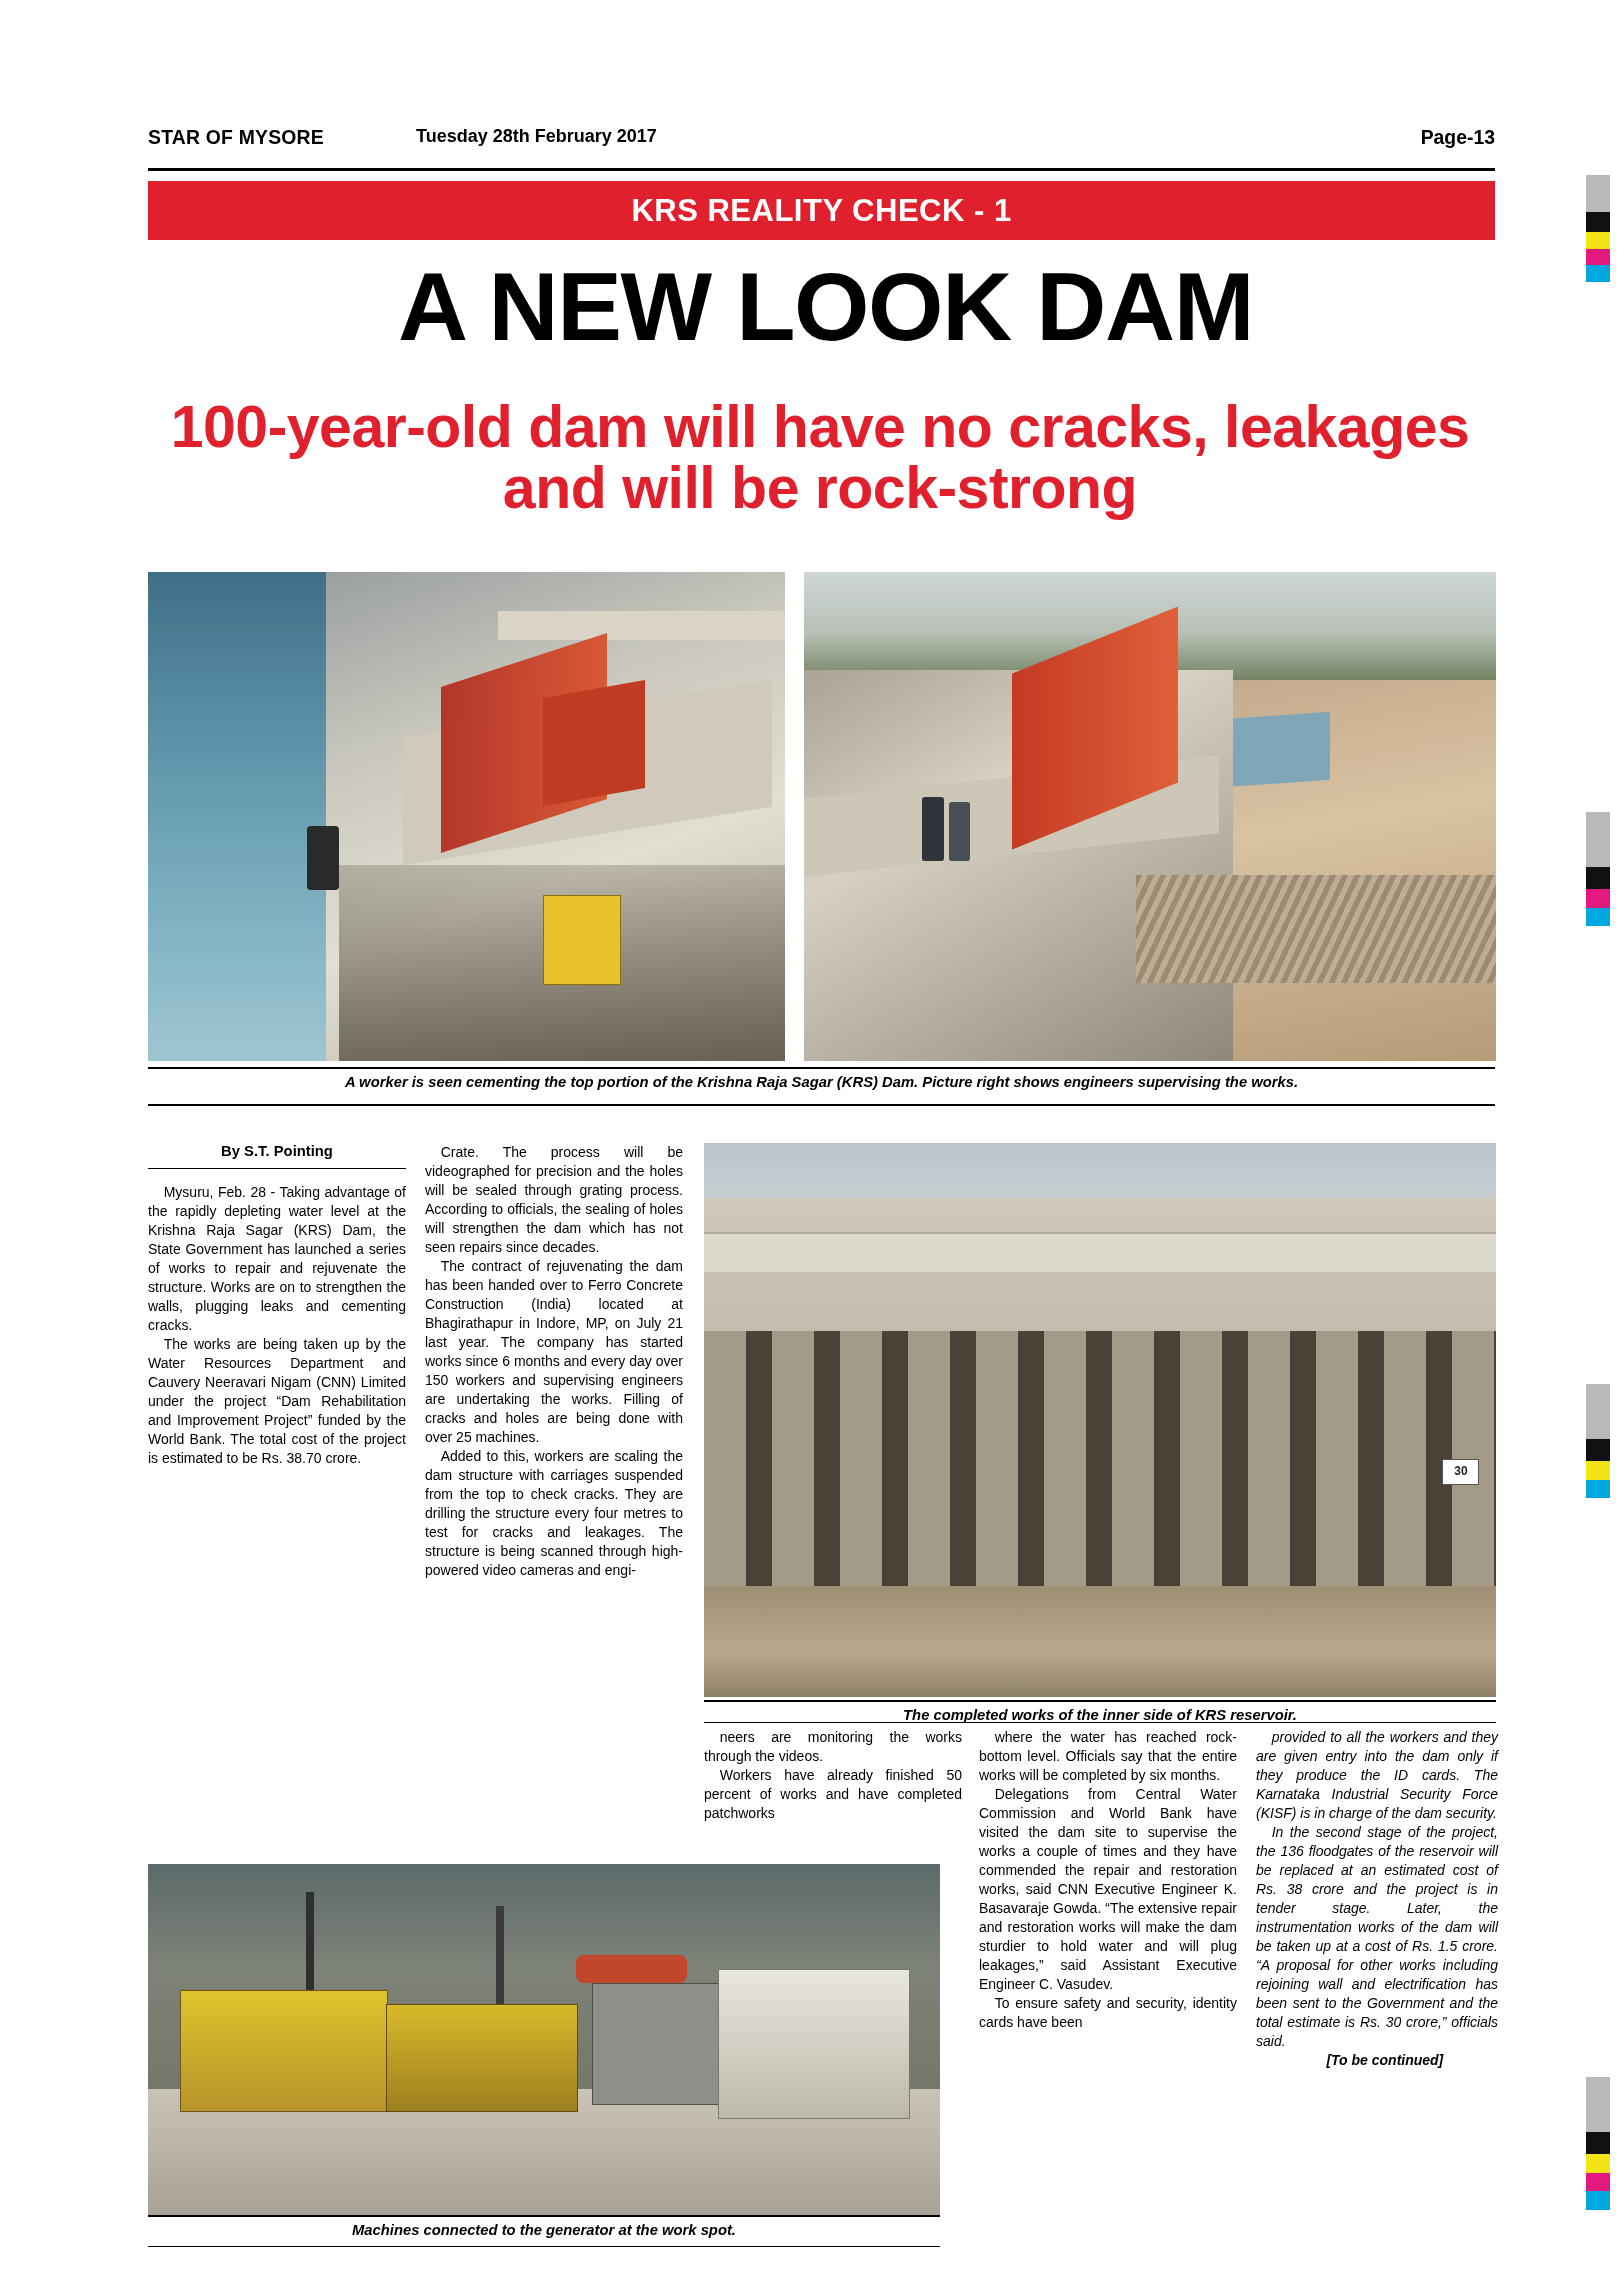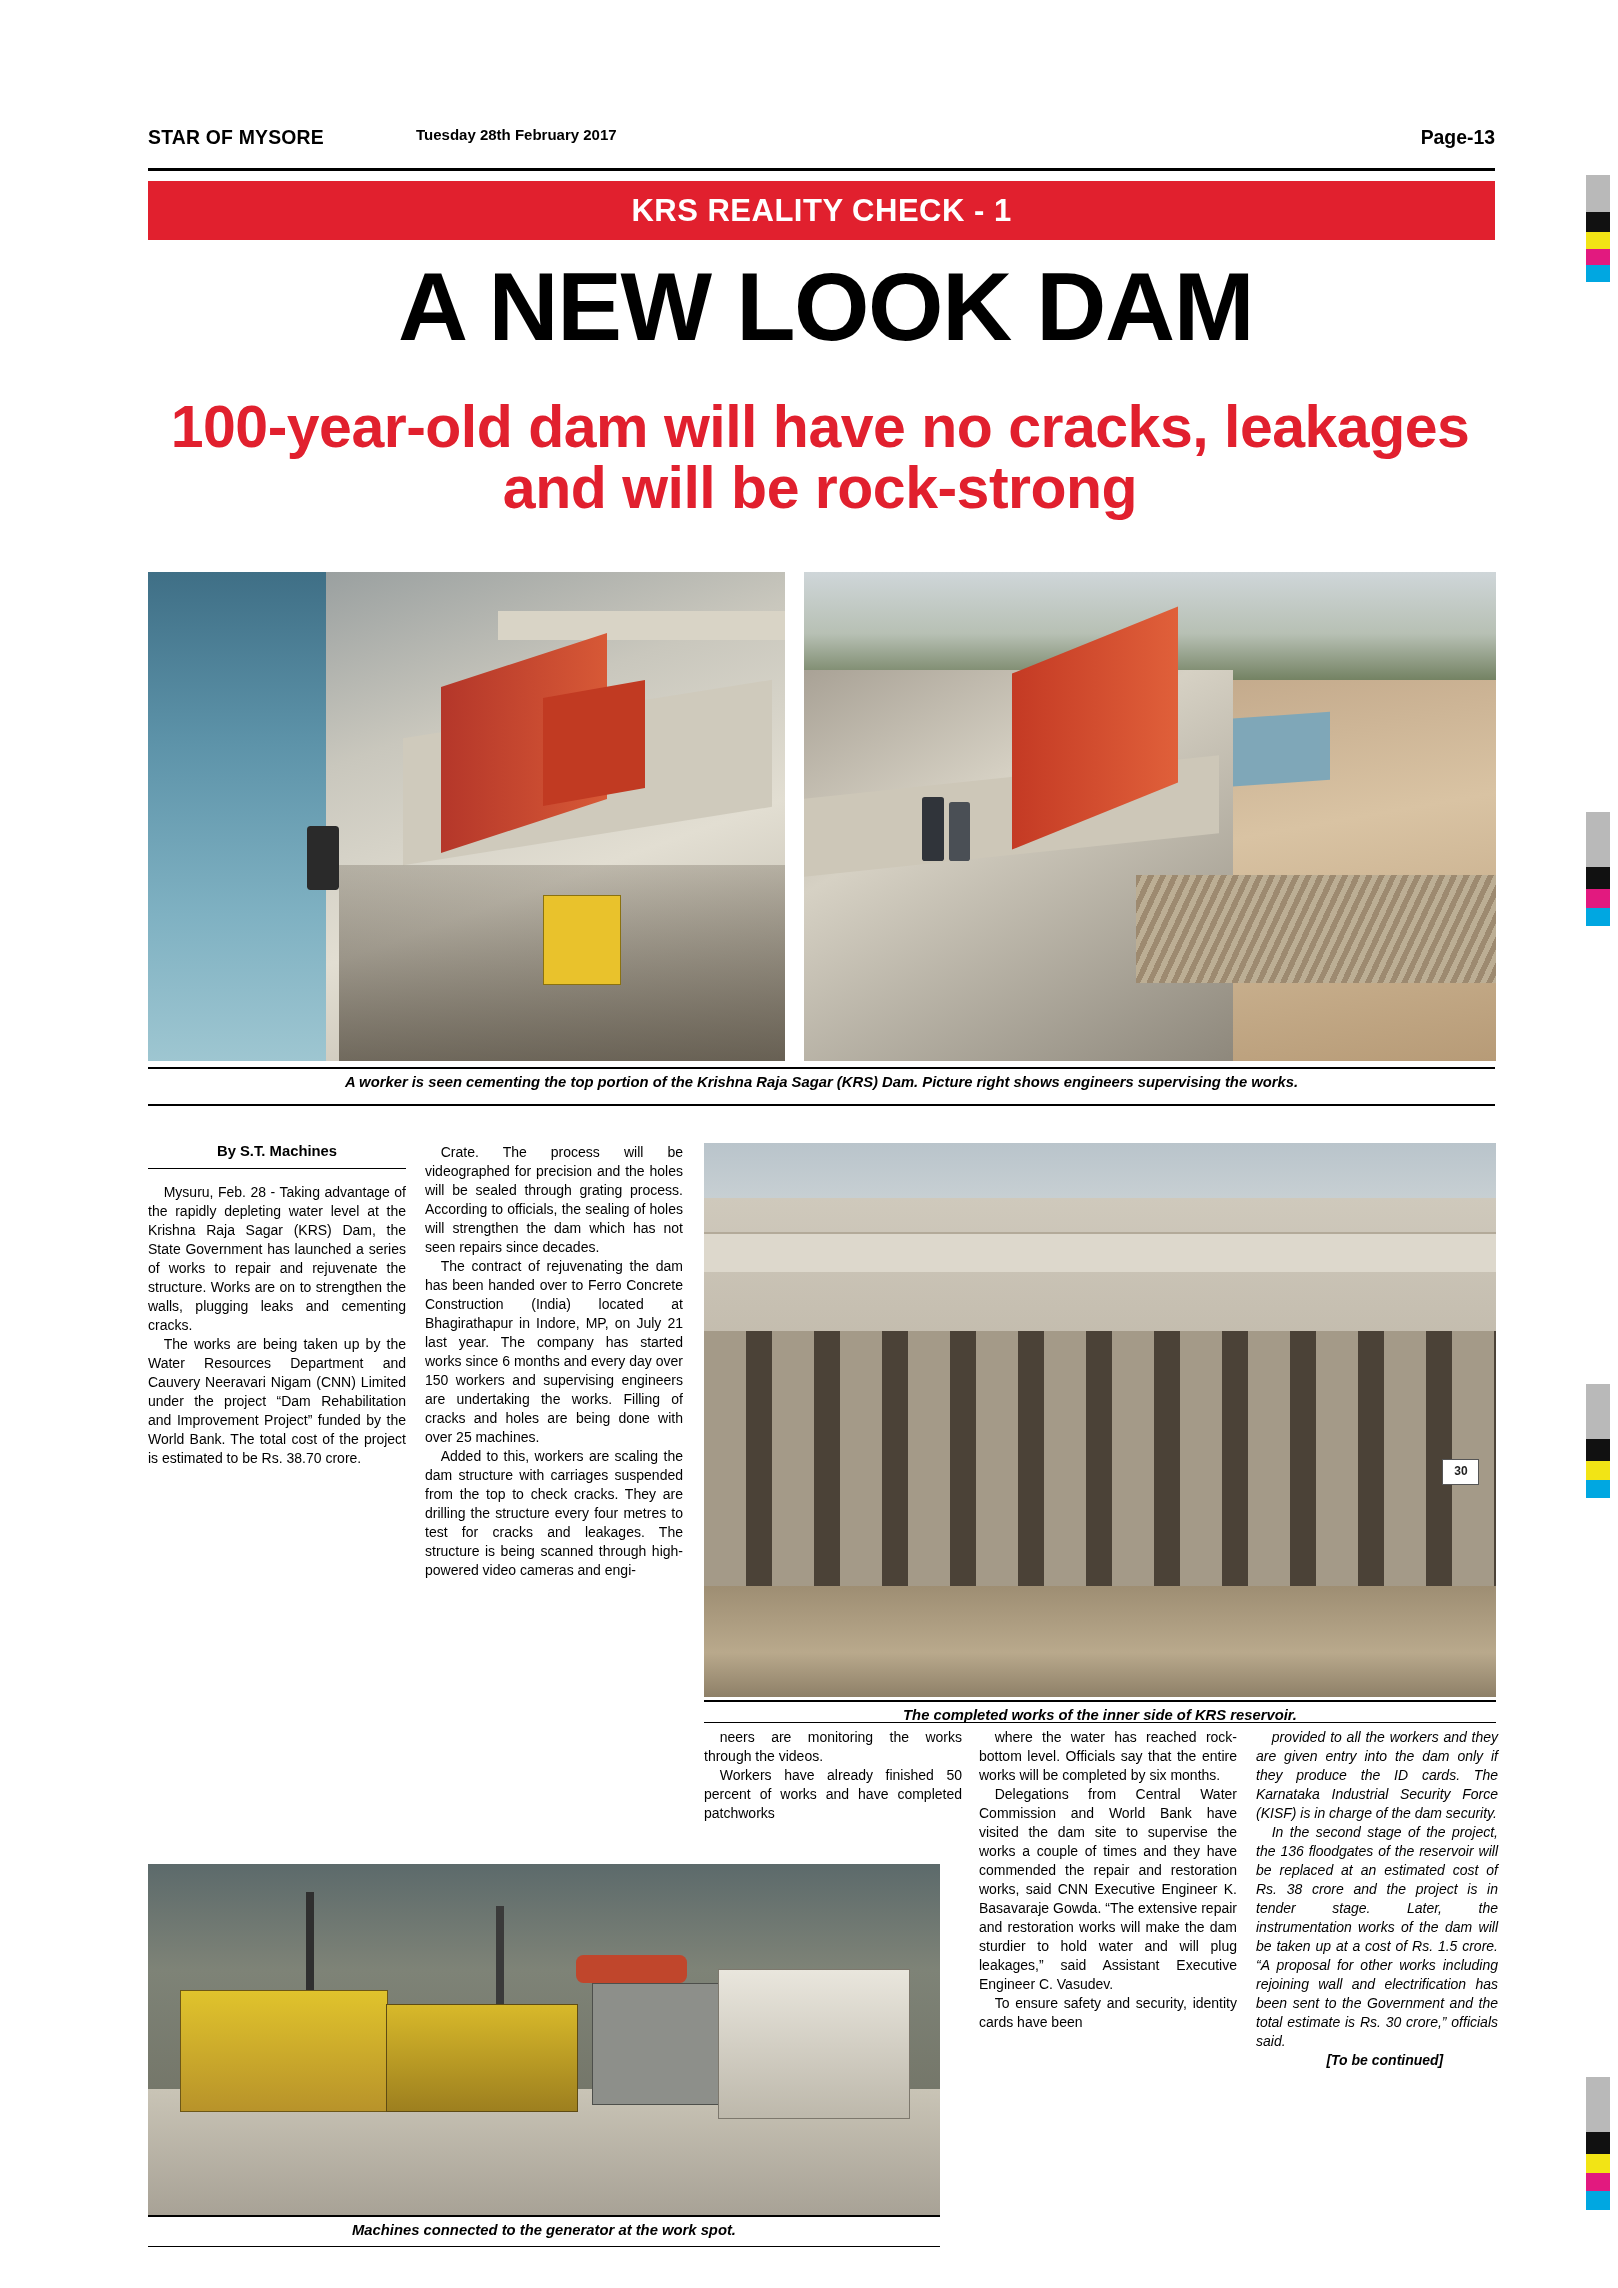--- a/index.html
+++ b/index.html
@@ -2,21 +2,21 @@
 <html style="font-size:14.8px"><head>
 <meta charset="utf-8">
 <style>
   html,body{margin:0;padding:0;background:#ffffff;}
   body{width:1619px;height:2289px;font-family:"Liberation Sans",sans-serif;color:#000;position:relative;overflow:hidden;}
   .page{position:absolute;left:0;top:0;width:1619px;height:2289px;margin-left:8px;}
 
   
   .masthead{position:absolute;left:140px;top:126px;width:1347px;height:37px;}
   .mast-left{position:absolute;left:0;top:0;font-size:19.4px;font-weight:bold;letter-spacing:0.2px;}
-  .mast-date{position:absolute;left:268px;top:0;font-size:15px;font-weight:bold;}
+  .mast-date{position:absolute;left:268px;top:0;font-size:18px;font-weight:bold;}
   .mast-right{position:absolute;right:0;top:0;font-size:19.4px;font-weight:bold;}
   .rule{position:absolute;background:#000;}
 
   
   .banner{position:absolute;left:140px;top:181px;width:1347px;height:59px;background:#e1202e;}
   .banner span{display:block;width:100%;text-align:center;color:#fff;font-size:31px;font-weight:bold;line-height:59px;letter-spacing:0.5px;}
 
   
   .headline{position:absolute;left:140px;top:257px;width:1355px;text-align:center;font-size:97px;font-weight:bold;line-height:100px;letter-spacing:-1.4px;}
   .subhead{position:absolute;left:129px;top:397px;width:1366px;text-align:center;color:#e1202e;font-size:59px;font-weight:bold;line-height:61px;letter-spacing:-0.5px;}
@@ -135,21 +135,21 @@
     <div class="crane3"></div>
     <div class="rubble"></div>
     <div class="person"></div>
     <div class="person2"></div>
   </div>
 
   <div class="thinline" style="left:140px;top:1067px;width:1347px;"></div>
   <div class="cap" id="cap1">A worker is seen cementing the top portion of the Krishna Raja Sagar (KRS) Dam. Picture right shows engineers supervising the works.</div>
   <div class="thinline" style="left:140px;top:1104px;width:1347px;"></div>
 
-  <div class="byline" style="left:140px;top:1143px;width:258px;">By S.T. Machines</div>
+  <div class="byline" style="left:140px;top:1143px;width:258px;">By S.T. Pointing</div>
   <div class="thinline" style="left:140px;top:1168px;width:258px;height:0.9px;"></div>
 
   <div class="col" id="colA">
     <p>Mysuru, Feb. 28 - Taking advantage of the rapidly depleting water level at the Krishna Raja Sagar (KRS) Dam, the State Government has launched a series of works to repair and rejuvenate the structure. Works are on to strengthen the walls, plugging leaks and cementing cracks.</p>
     <p>The works are being taken up by the Water Resources Department and Cauvery Neeravari Nigam (CNN) Limited under the project “Dam Rehabilitation and Improvement Project” funded by the World Bank. The total cost of the project is estimated to be Rs. 38.70 crore.</p>
   </div>
 
   <div class="col" id="colB">
     <p>Crate. The process will be videographed for precision and the holes will be sealed through grating process. According to officials, the sealing of holes will strengthen the dam which has not seen repairs since decades.</p>
     <p>The contract of rejuvenating the dam has been handed over to Ferro Concrete Construction (India) located at Bhagirathapur in Indore, MP, on July 21 last year. The company has started works since 6 months and every day over 150 workers and supervising engineers are undertaking the works. Filling of cracks and holes are being done with over 25 machines.</p>

